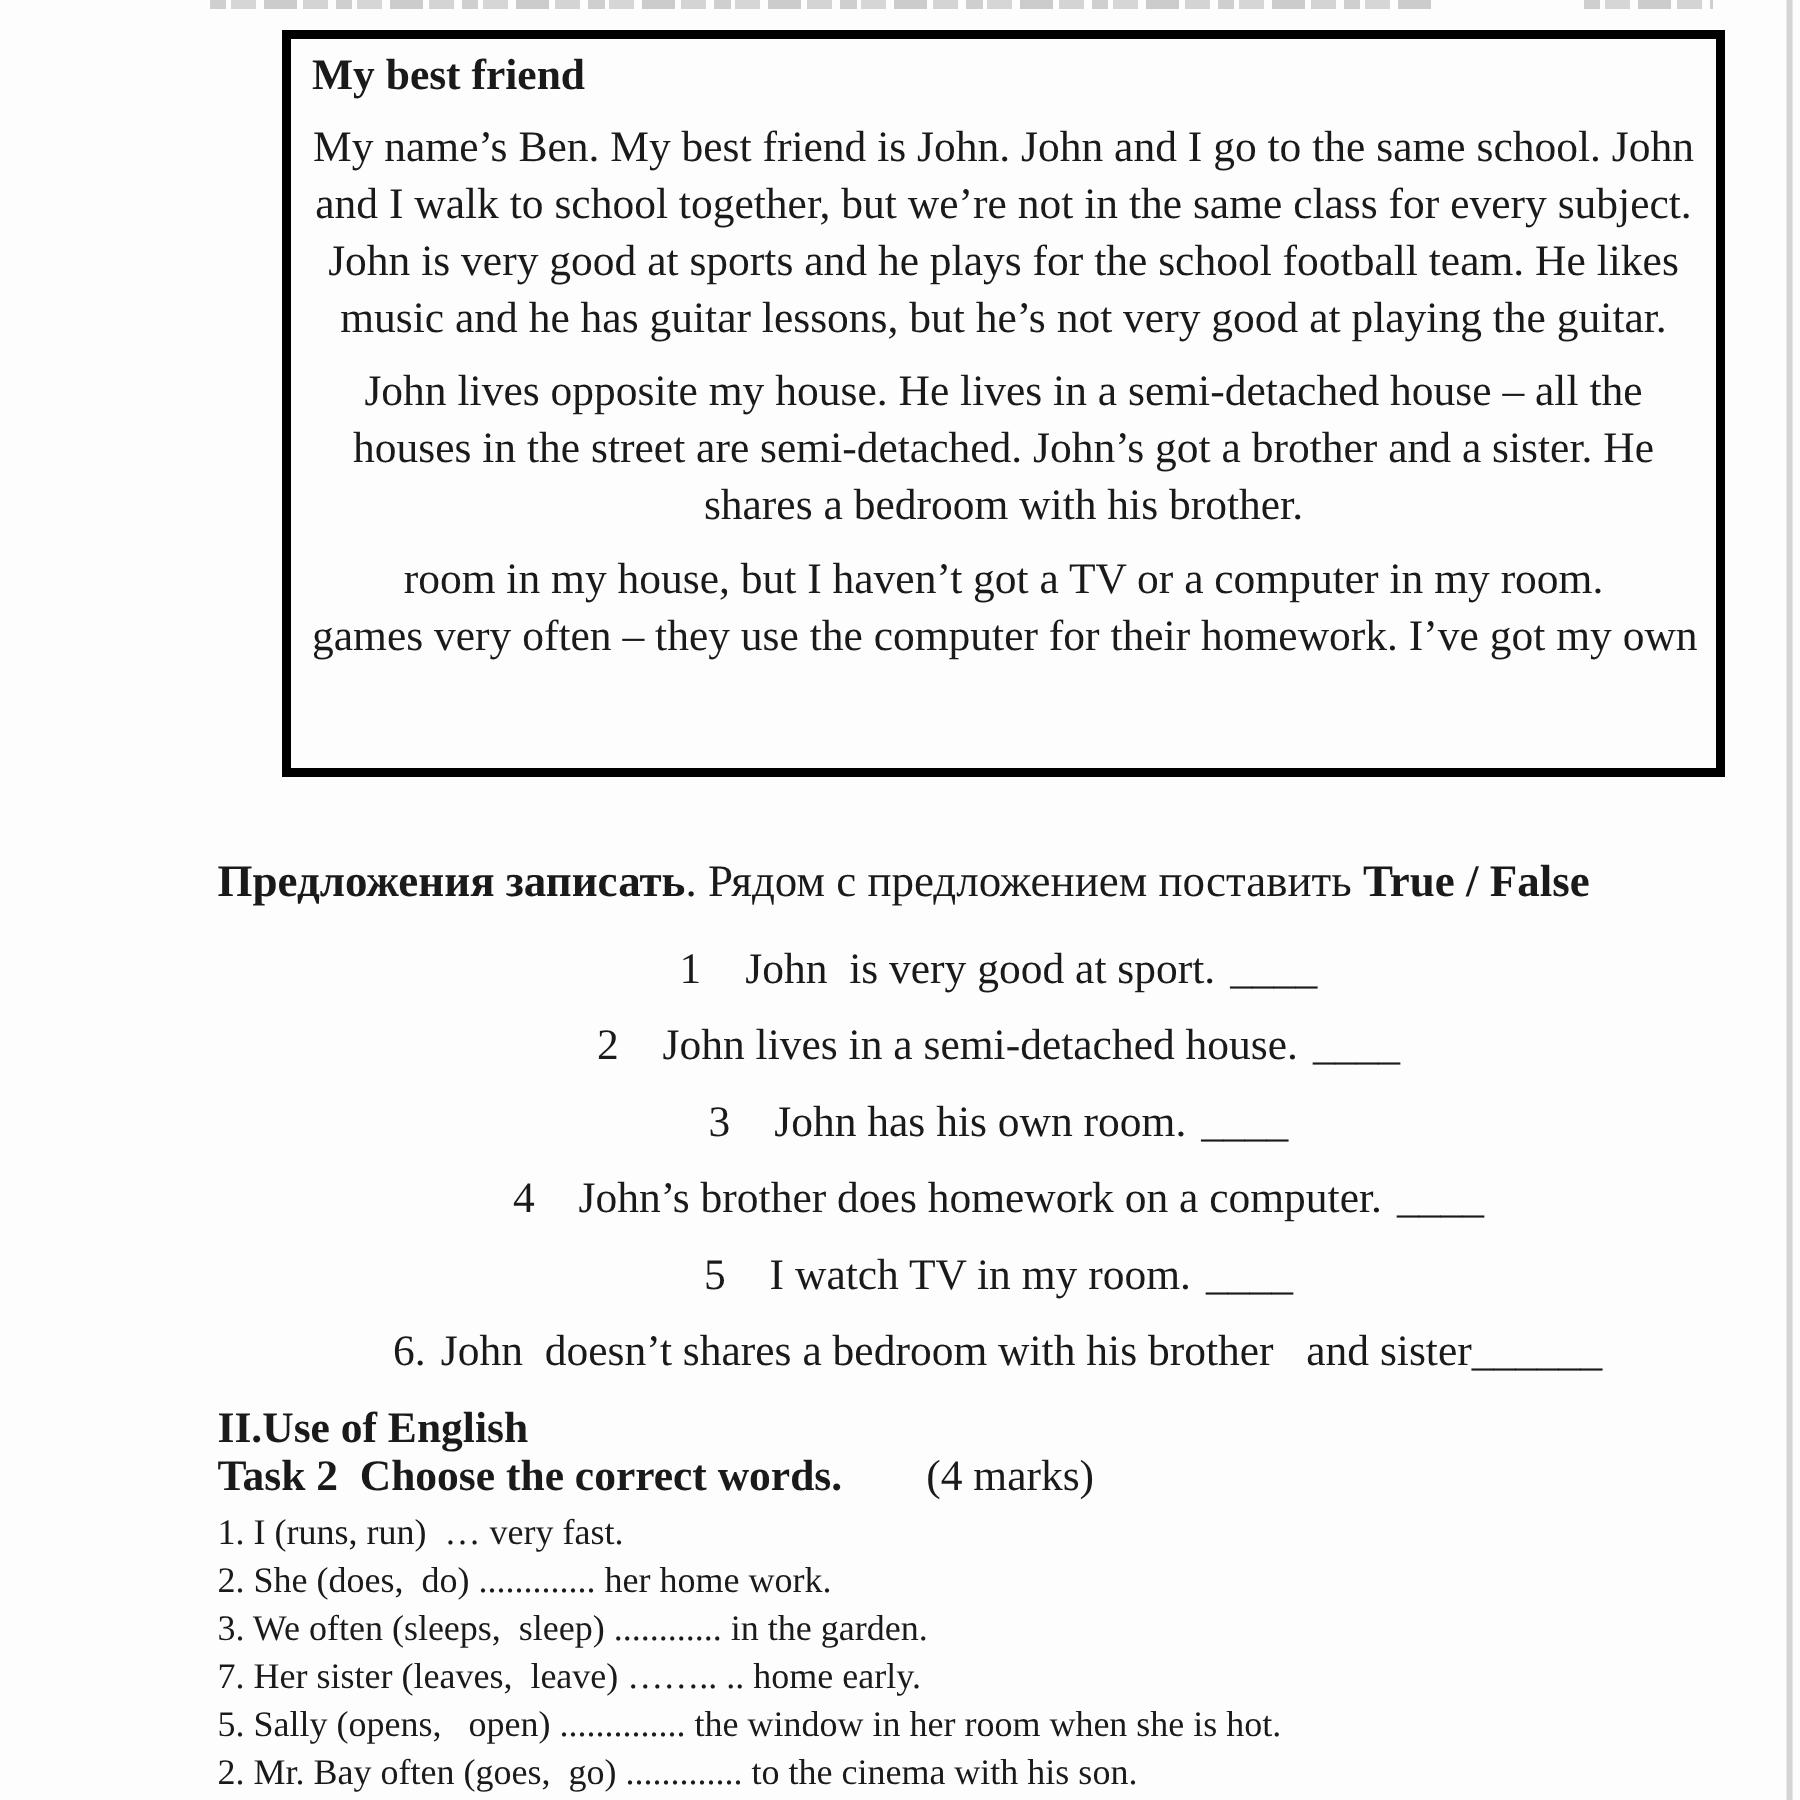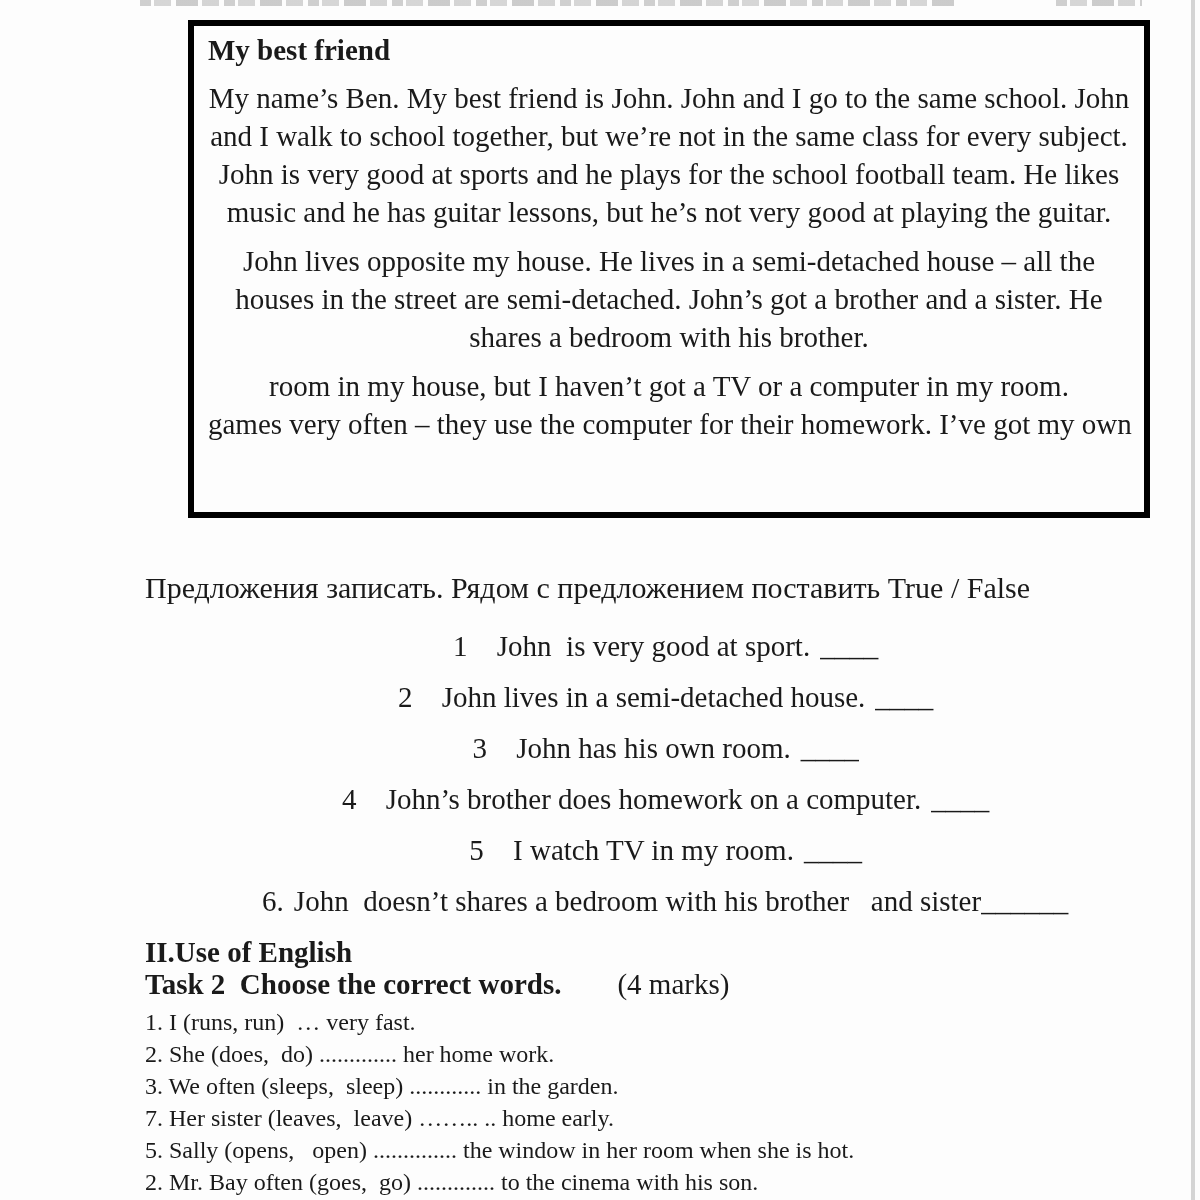--- a/index.html
+++ b/index.html
@@ -35,21 +35,21 @@
     border:6px solid #000000;box-sizing:border-box;
     padding:4px 14px;background:#fdfdfd;
   }
   .box-title{font-weight:bold;font-size:29px;line-height:36px;margin-top:2px;}
   .para{margin-top:11px;font-size:29px;line-height:38px;}
   .line{white-space:pre;text-align:center;}
 
   
   .lower{position:absolute;left:145px;top:570px;width:1012px;}
   .instruction{font-size:30px;line-height:36px;white-space:pre;}
-  .b{font-weight:normal;text-align:right;}
+  .b{font-weight:bold;text-align:right;}
   .tf-list{margin-top:24px;}
   .tf-row{font-size:29px;height:36px;margin-bottom:15px;white-space:pre;text-align:center;}
   .tf-num{display:inline-block;width:73px;}
   .tf-num.six{width:42px;margin-left:18px;}
   .tf-blank{margin-left:10px;}
   .tf-blank.six{margin-left:0;}
   .sec-title{font-weight:bold;font-size:29px;line-height:32px;margin-top:6px;white-space:pre;}
   .task-line{font-size:29px;line-height:32px;white-space:pre;}
   .task-title{font-weight:bold;}
   .marks{margin-left:56px;}

